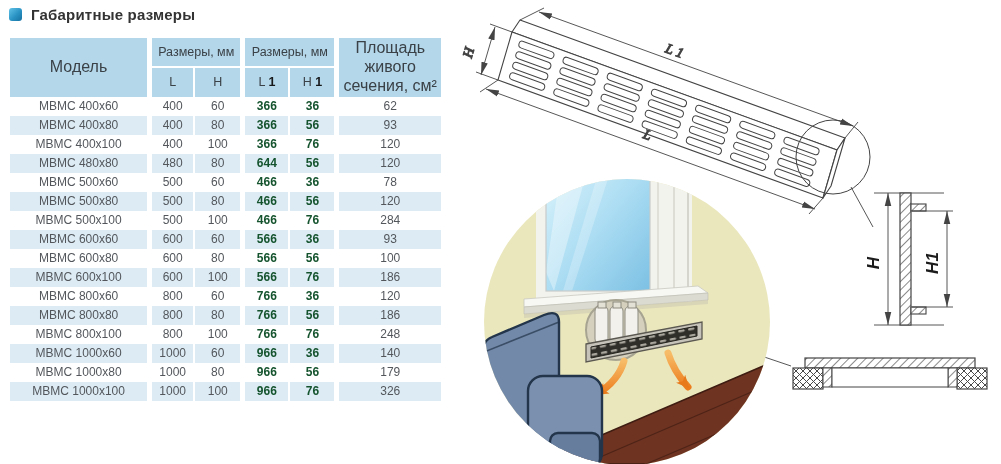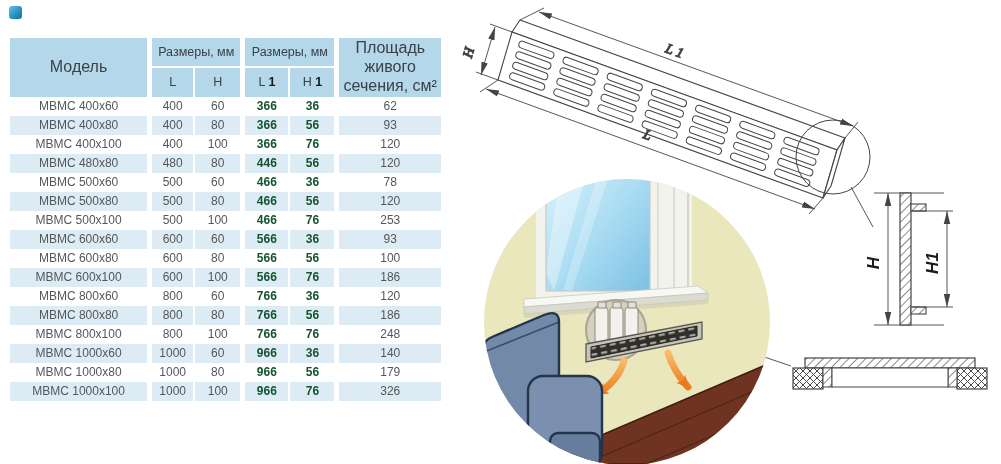--- a/index.html
+++ b/index.html
@@ -31,20 +31,21 @@
   .dim-label{font-family:"Liberation Serif",serif;font-style:italic;
       font-size:14px;fill:#333}
   .dim-label-bold{font-family:"Liberation Sans",sans-serif;font-style:italic;
       font-weight:bold;font-size:17px;fill:#1c1c1c}
 </style>
 </head>
 <body>
 
 <div class="title-row">
   <span class="title-icon"></span>
+  <span class="title-text">Габаритные размеры</span>
 </div>
 
 <table class="spec">
   <colgroup>
     <col style="width:134px">
       <col style="width:45px">
       <col style="width:46px">
     <col style="width:47px">
       <col style="width:45px">
       <col style="width:104px">
@@ -85,21 +86,21 @@
         <td class="gap-l">400</td>
         <td class="thin-l">100</td>
         <td class="gap-l c-bold">366</td>
         <td class="thin-l c-bold">76</td>
         <td class="gap-l">120</td>
       </tr>
       <tr>
         <td class="">МВМС 480x80</td>
         <td class="gap-l">480</td>
         <td class="thin-l">80</td>
-        <td class="gap-l c-bold">446</td>
+        <td class="gap-l c-bold">644</td>
         <td class="thin-l c-bold">56</td>
         <td class="gap-l">120</td>
       </tr>
       <tr>
         <td class="">МВМС 500x60</td>
         <td class="gap-l">500</td>
         <td class="thin-l">60</td>
         <td class="gap-l c-bold">466</td>
         <td class="thin-l c-bold">36</td>
         <td class="gap-l">78</td>
@@ -111,21 +112,21 @@
         <td class="gap-l c-bold">466</td>
         <td class="thin-l c-bold">56</td>
         <td class="gap-l">120</td>
       </tr>
       <tr>
         <td class="">МВМС 500x100</td>
         <td class="gap-l">500</td>
         <td class="thin-l">100</td>
         <td class="gap-l c-bold">466</td>
         <td class="thin-l c-bold">76</td>
-        <td class="gap-l">253</td>
+        <td class="gap-l">284</td>
       </tr>
       <tr>
         <td class="">МВМС 600x60</td>
         <td class="gap-l">600</td>
         <td class="thin-l">60</td>
         <td class="gap-l c-bold">566</td>
         <td class="thin-l c-bold">36</td>
         <td class="gap-l">93</td>
       </tr>
       <tr>

